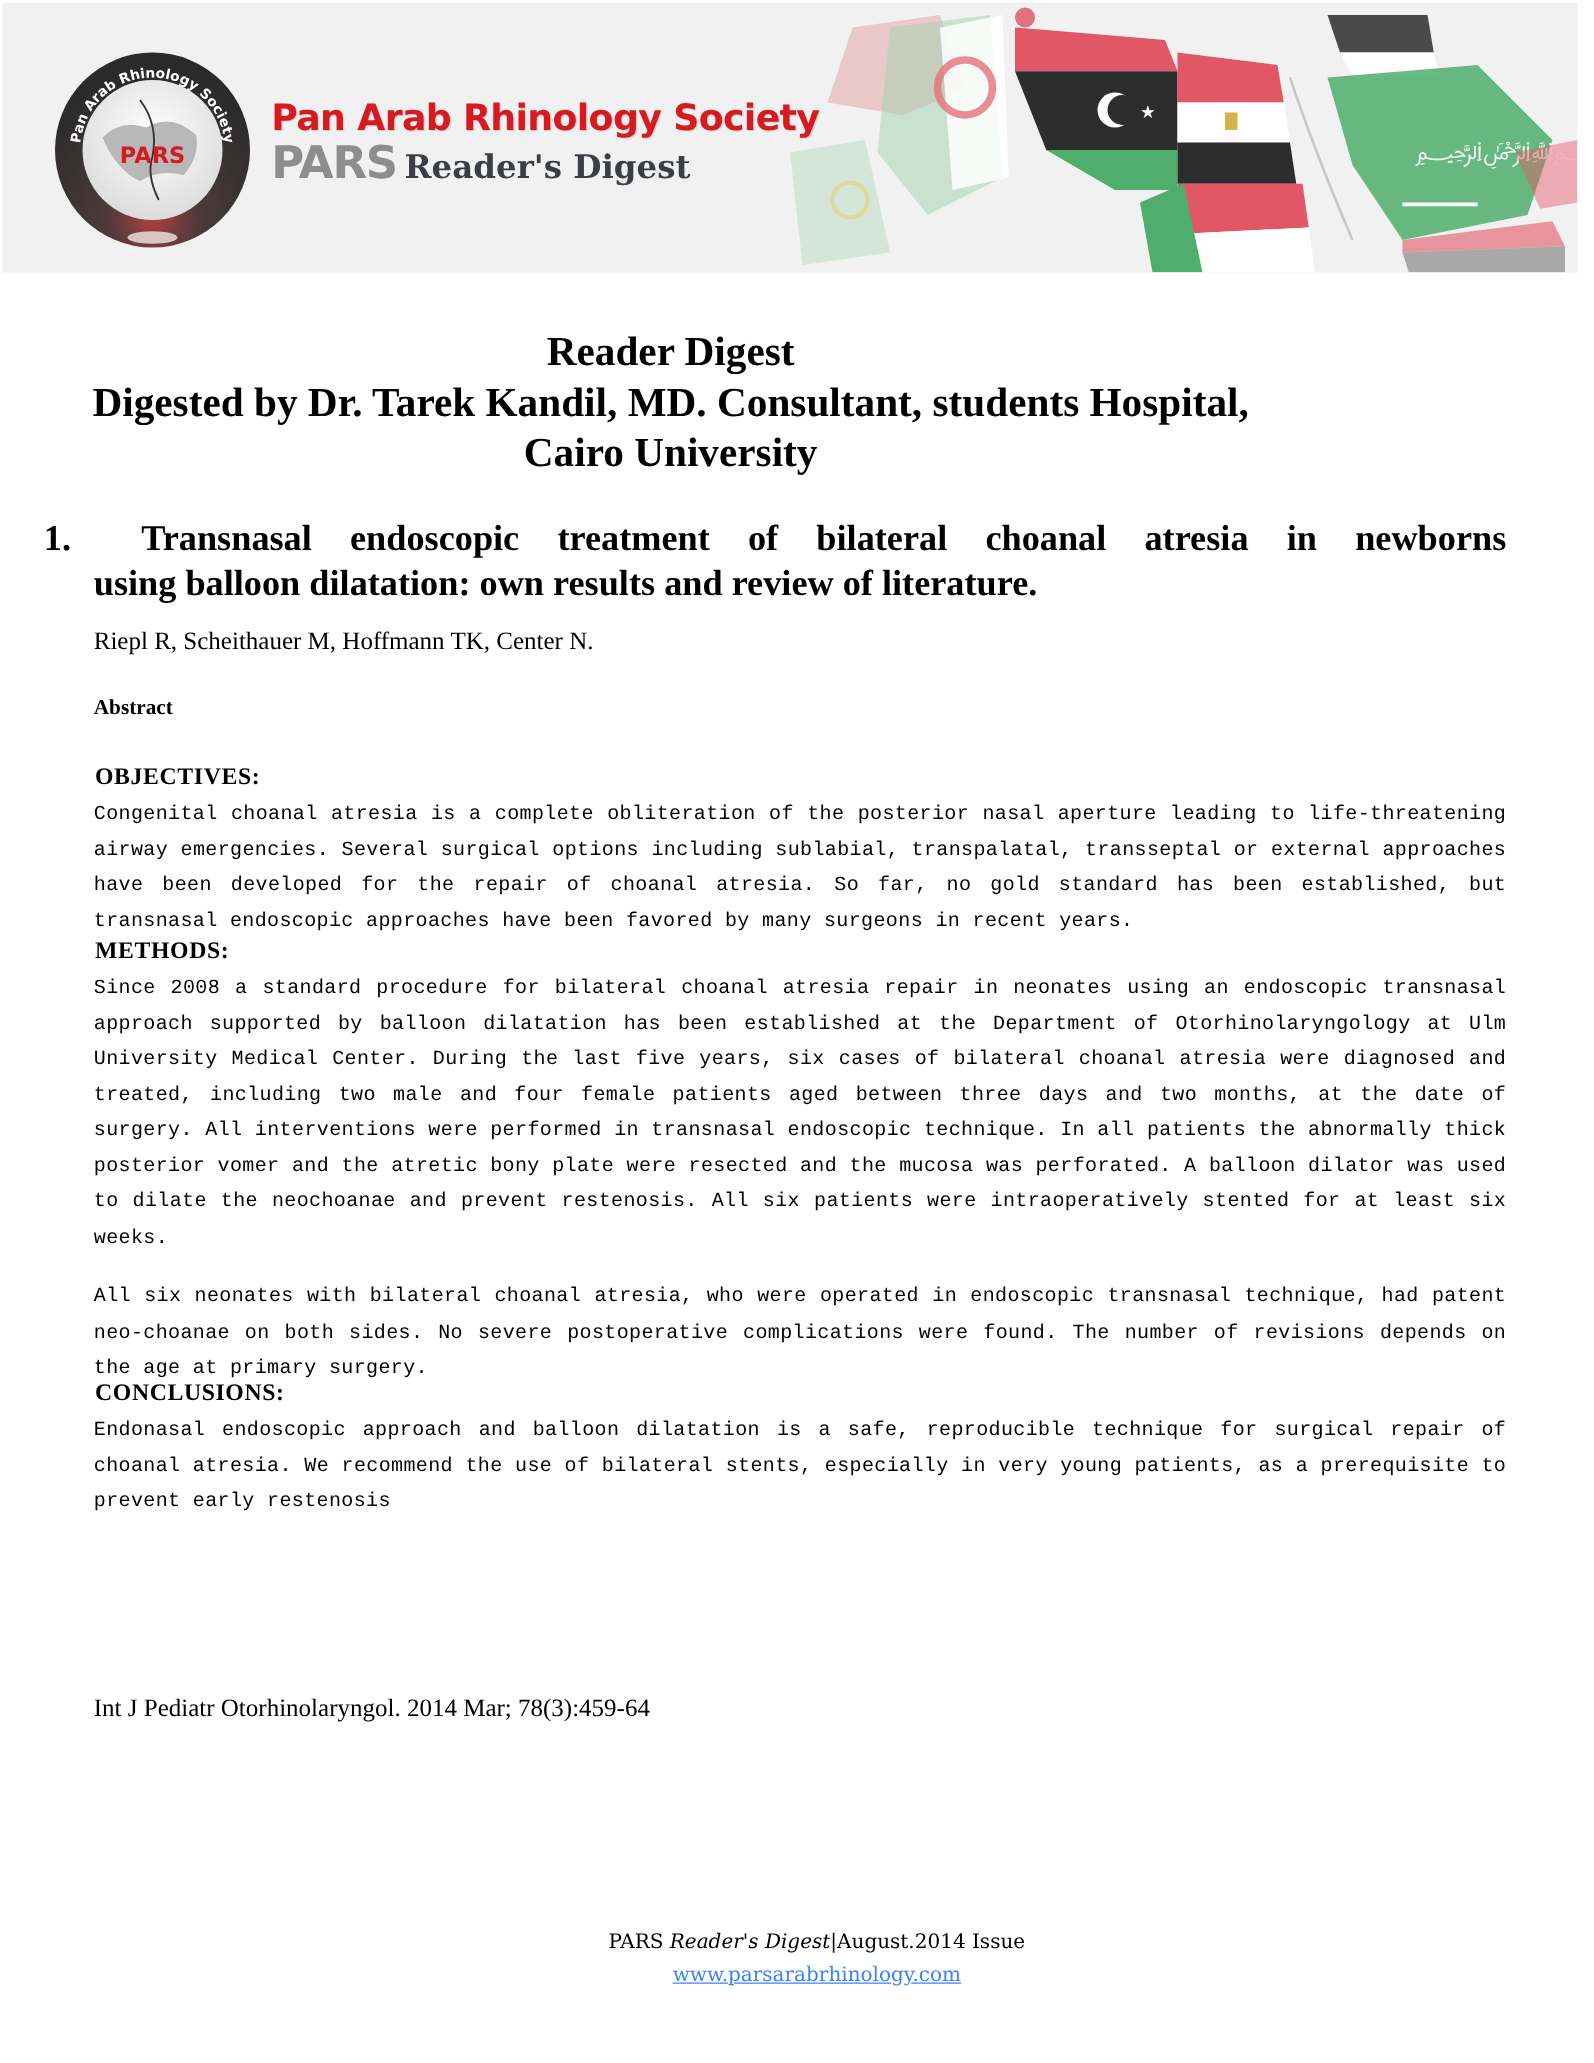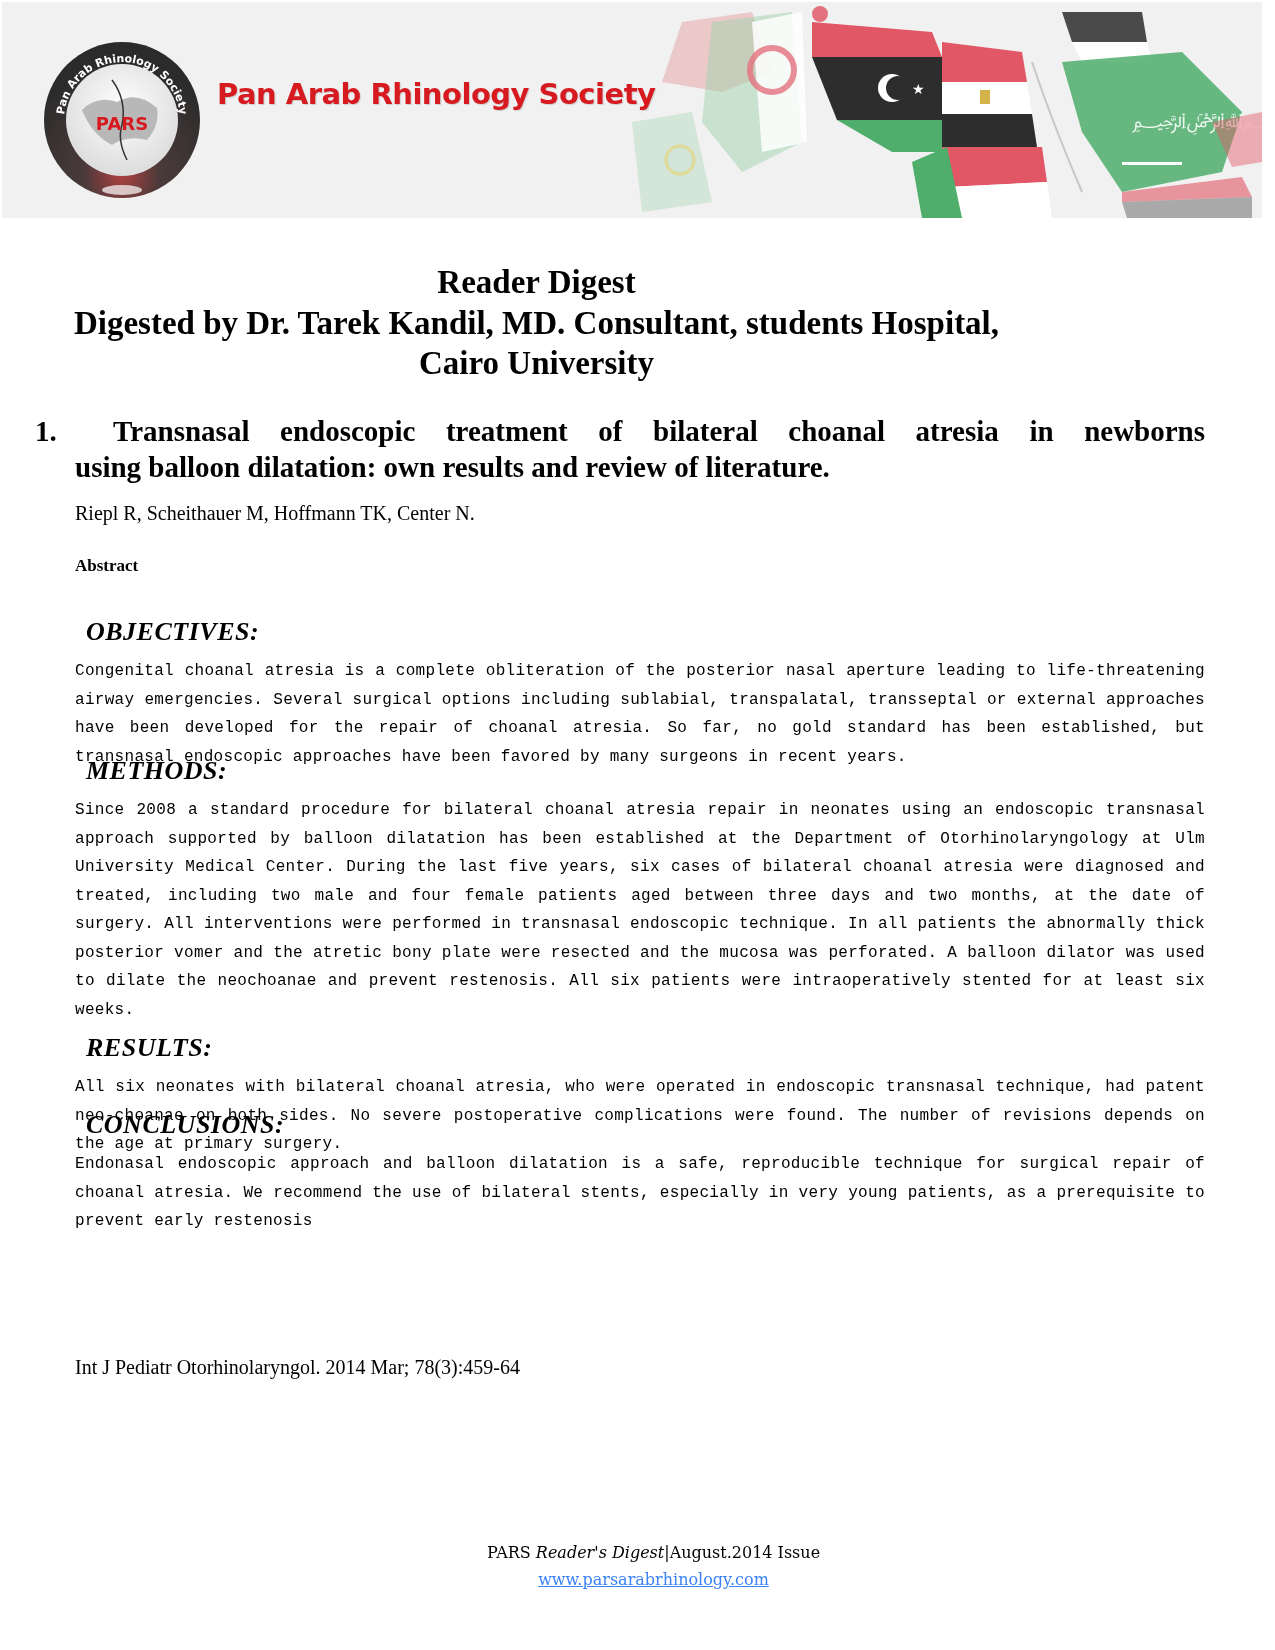--- a/index.html
+++ b/index.html
@@ -25,21 +25,21 @@
          font-size: 33px; line-height: 40px; }
   .article-title { position: absolute; left: 75px; width: 1130px; top: 413px; font-weight: bold;
                    font-size: 29px; line-height: 36px; text-align: justify; }
   .article-title .num { position: absolute; left: -40px; top: 0; }
   .article-title .t1 { display: block; text-align: justify; text-align-last: justify;
                        padding-left: 38px; }
   .authors { position: absolute; left: 75px; top: 502px; font-size: 20px; }
   .abstract-label { position: absolute; left: 75px; top: 556px; font-size: 17px; font-weight: bold; }
 
   .section { position: absolute; left: 75px; width: 1130px; }
-  .section h3 { margin: 11px; font-size: 26px; font-weight: bold; letter-spacing: 0.5px; line-height: 28px; font-style: italic; }
+  .section h3 { margin: 1px; font-size: 19px; font-weight: bold; letter-spacing: 0.5px; line-height: 28px; }
   .section p { margin: 0; font-size: 16px; line-height: 28.5px; text-align: justify; letter-spacing: 0.3px; font-family: Liberation Mono, monospace; }
 
   .citation { position: absolute; left: 75px; top: 1356px; font-size: 20px; }
 
   
   .footer { position: absolute; left: 16px; width: 1275px; text-align: center; font-family: "DejaVu Serif", serif;
             font-size: 16px; }
   .footer .url { color: #3b82f6; text-decoration: underline; margin-top: 24px; }
 </style>
 </head>
@@ -64,20 +64,24 @@
     <path d="M 40 70 Q 55 55 75 62 Q 95 50 115 68 Q 118 85 105 100 Q 85 95 70 105 Q 50 95 40 70 Z" fill="#b8b8b8"></path>
     <path d="M 70 40 Q 85 60 80 85 Q 75 100 85 120" stroke="#333" stroke-width="1.5" fill="none"></path>
     <text x="80" y="90" text-anchor="middle" font-family="DejaVu Sans, sans-serif" font-weight="bold" font-size="18" fill="#d71920">PARS</text>
     <text font-family="DejaVu Sans, sans-serif" font-size="11" fill="#ffffff" font-weight="bold">
       <textPath href="#ringPath" startOffset="50%" text-anchor="middle">Pan Arab Rhinology Society</textPath>
     </text>
     <ellipse cx="80" cy="150" rx="20" ry="5" fill="#ffffff" opacity="0.7"></ellipse>
   </svg>
 
   <div class="brand-line1">Pan Arab Rhinology Society</div>
+  <div class="brand-line2">
+    <span class="brand-pars">PARS</span>
+    <span class="brand-digest">Reader's Digest</span>
+  </div>
 
   <svg class="map" viewBox="0 0 660 216">
 
     <path d="M 80 20 L 150 10 L 170 70 L 120 90 L 60 80 Z" fill="#e8a8a8" opacity="0.55"></path>
     <path d="M 30 120 L 90 110 L 110 200 L 40 210 Z" fill="#b9dcc2" opacity="0.55"></path>
     <circle cx="78" cy="158" r="14" fill="none" stroke="#e6d37a" stroke-width="3" opacity="0.7"></circle>
 
     <path d="M 110 20 L 190 10 L 200 140 L 140 170 L 100 120 Z" fill="#9fd3ad" opacity="0.5"></path>
     <path d="M 150 20 L 200 10 L 205 140 L 160 150 Z" fill="#ffffff" opacity="0.85"></path>
     <circle cx="170" cy="68" r="22" fill="none" stroke="#e3727e" stroke-width="6" opacity="0.8"></circle>
@@ -133,21 +137,20 @@
   <h3>OBJECTIVES:</h3>
   <p>Congenital choanal atresia is a complete obliteration of the posterior nasal aperture leading to life-threatening airway emergencies. Several surgical options including sublabial, transpalatal, transseptal or external approaches have been developed for the repair of choanal atresia. So far, no gold standard has been established, but transnasal endoscopic approaches have been favored by many surgeons in recent years.</p>
 </div>
 
 <div class="section" style="top:746px;">
   <h3>METHODS:</h3>
   <p>Since 2008 a standard procedure for bilateral choanal atresia repair in neonates using an endoscopic transnasal approach supported by balloon dilatation has been established at the Department of Otorhinolaryngology at Ulm University Medical Center. During the last five years, six cases of bilateral choanal atresia were diagnosed and treated, including two male and four female patients aged between three days and two months, at the date of surgery. All interventions were performed in transnasal endoscopic technique. In all patients the abnormally thick posterior vomer and the atretic bony plate were resected and the mucosa was perforated. A balloon dilator was used to dilate the neochoanae and prevent restenosis. All six patients were intraoperatively stented for at least six weeks.</p>
 </div>
 
 <div class="section" style="top:1023px;">
-  <h3>RESULTS:</h3>
   <p>All six neonates with bilateral choanal atresia, who were operated in endoscopic transnasal technique, had patent neo-choanae on both sides. No severe postoperative complications were found. The number of revisions depends on the age at primary surgery.</p>
 </div>
 
 <div class="section" style="top:1100px;">
   <h3>CONCLUSIONS:</h3>
   <p>Endonasal endoscopic approach and balloon dilatation is a safe, reproducible technique for surgical repair of choanal atresia. We recommend the use of bilateral stents, especially in very young patients, as a prerequisite to prevent early restenosis</p>
 </div>
 
 <div class="citation">Int J Pediatr Otorhinolaryngol. 2014 Mar; 78(3):459-64</div>
 

